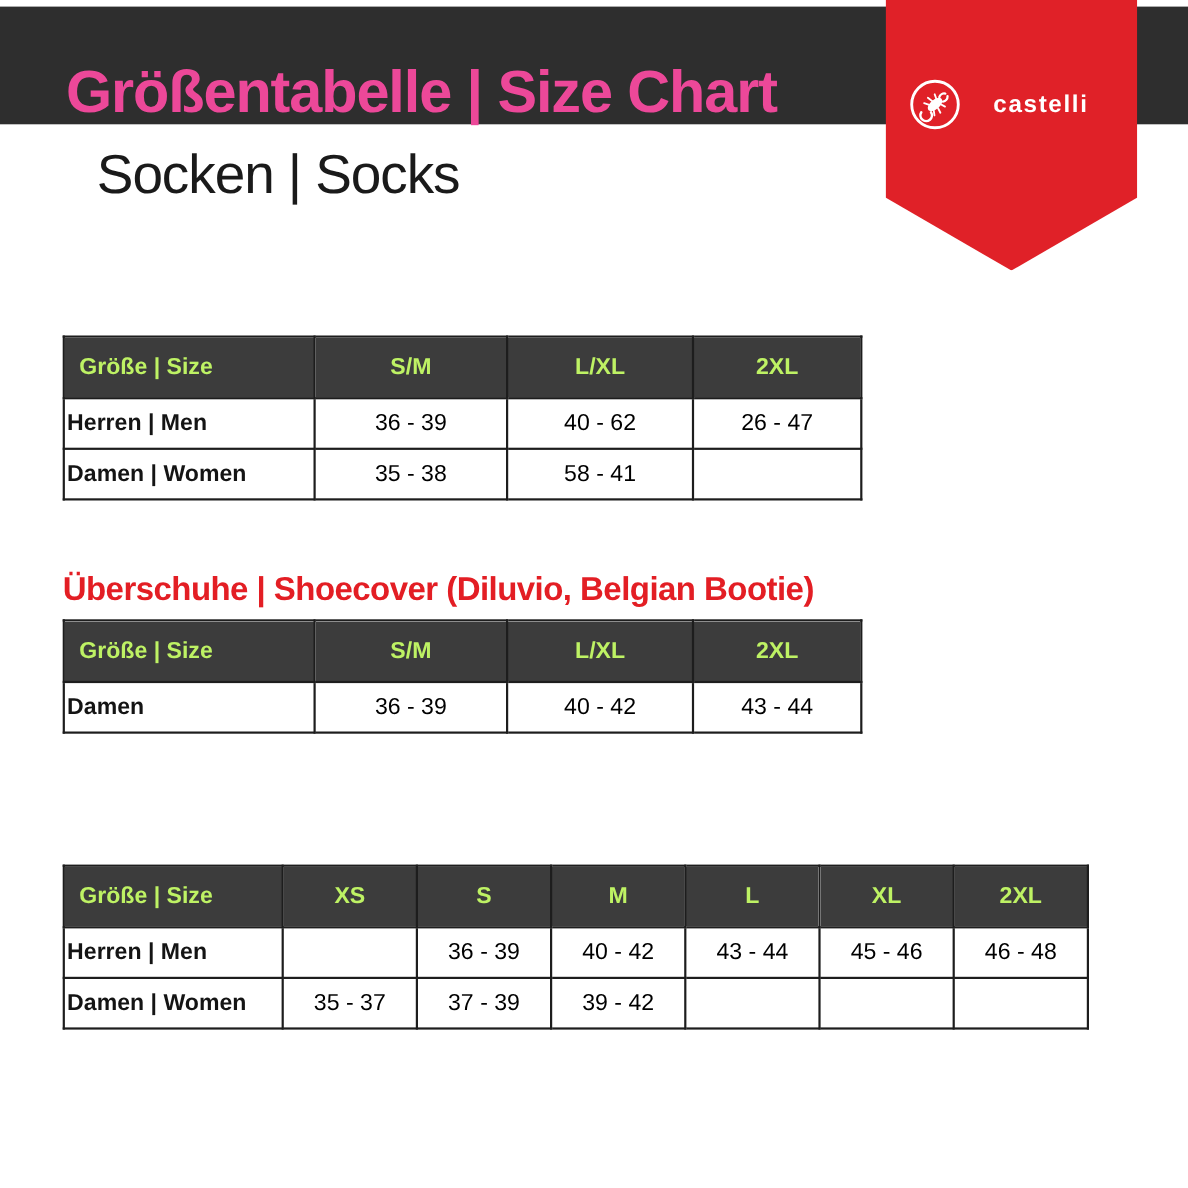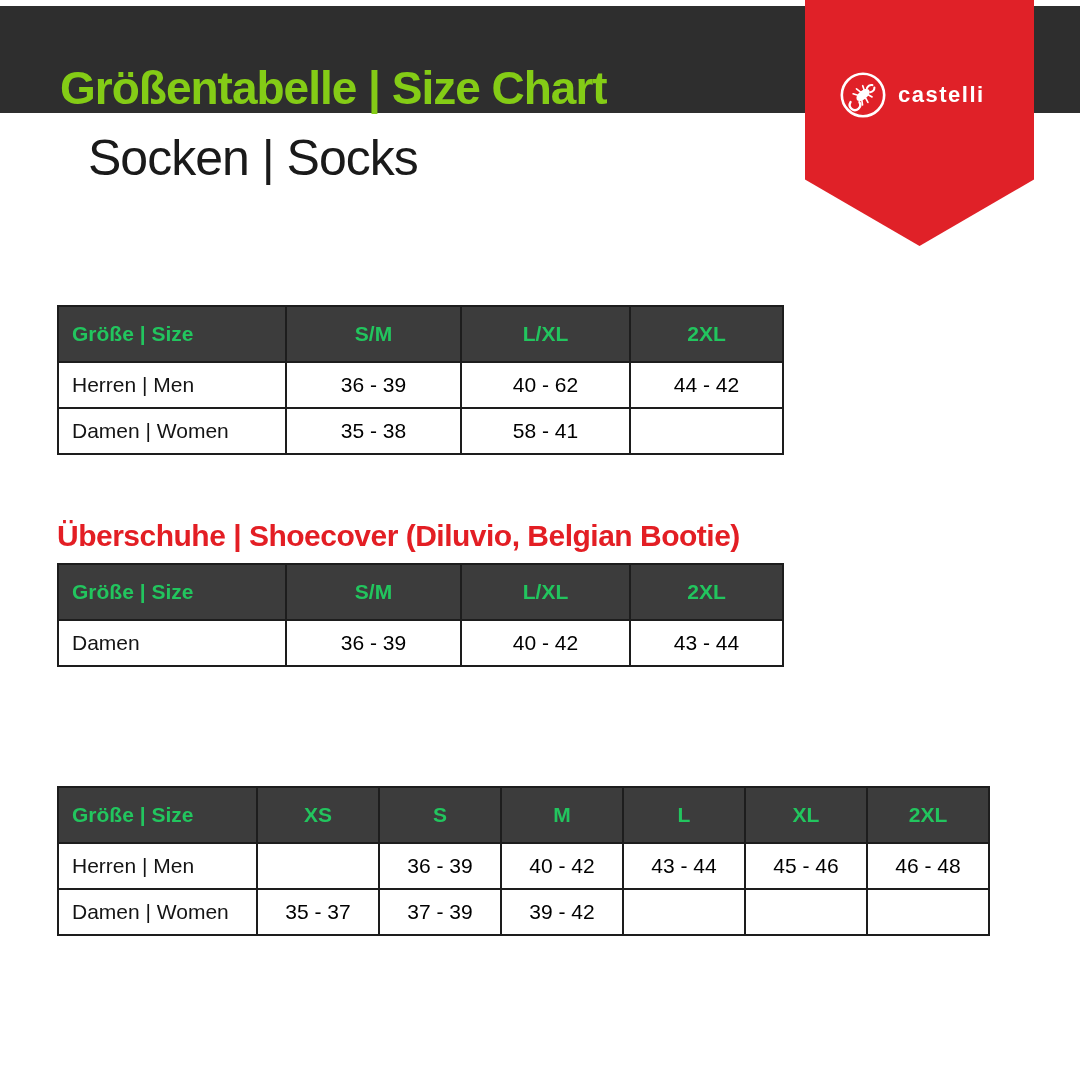--- a/index.html
+++ b/index.html
@@ -18,23 +18,23 @@
   .topbar {
     position: absolute;
     left: 0; top: 6px;
     width: 1080px; height: 107px;
     background: #2e2e2e;
     z-index: 1;
   }
   .page-title {
     position: absolute;
     left: 60px; bottom: 2px;
-    font-size: 46px;
-    font-weight: bold;
-    color: #84cc16;
+    font-size: 54px;
+    font-weight: bold;
+    color: #ec4899;
     letter-spacing: -1px;
     line-height: 1;
     white-space: nowrap;
   }
   .subtitle {
     position: absolute;
     left: 88px; top: 131px;
     font-size: 50px;
     font-weight: normal;
     color: #1a1a1a;
@@ -52,22 +52,22 @@
     background: #e02128;
     clip-path: polygon(0 0, 100% 0, 100% 73%, 50% 100%, 0 73%);
     z-index: 2;
   }
   .brand-row {
     position: absolute;
     left: 0; top: 71px;
     width: 100%;
     display: flex;
     align-items: center;
-    gap: 11px;
-    padding-left: 34px;
+    gap: 29px;
+    padding-left: 21px;
   }
   .wordmark {
     color: #ffffff;
     font-size: 22px;
     font-weight: bold;
     letter-spacing: 1.5px;
     line-height: 1;
   }
 
   
@@ -106,41 +106,41 @@
   .t7 col.c0 { width: 199px; }
   .t7 col.cs { width: 122px; }
 
   .size-table th, .size-table td {
     border: 2px solid #1d1d1d;
     overflow: hidden;
     white-space: nowrap;
   }
   .size-table th {
     background: #3c3c3c;
-    color: #22c55e;
+    color: #bef264;
     font-size: 21px;
     font-weight: bold;
     height: 56px;
     text-align: center;
   }
   .size-table th.first {
     text-align: left;
     padding-left: 13px;
   }
   .size-table td {
     height: 46px;
     font-size: 21px;
     text-align: center;
     color: #000000;
     font-weight: normal;
   }
   .size-table td.lab {
     text-align: left;
-    padding-left: 13px;
-    font-weight: normal;
+    padding-left: 2px;
+    font-weight: bold;
     color: #141414;
   }
 </style>
 </head>
 <body>
 
 <div id="canvas">
 
   <div class="topbar">
     <div class="page-title">Größentabelle | Size Chart</div>
@@ -188,21 +188,21 @@
         <tr>
       <th class="first">Größe | Size</th>
       <th>S/M</th>
       <th>L/XL</th>
       <th>2XL</th>
     </tr>
     <tr>
       <td class="lab">Herren | Men</td>
       <td>36 - 39</td>
       <td>40 - 62</td>
-      <td>44 - 42</td>
+      <td>26 - 47</td>
     </tr>
     <tr>
       <td class="lab">Damen | Women</td>
       <td>35 - 38</td>
       <td>58 - 41</td>
       <td></td>
     </tr>
   </tbody>
     </table>
 

